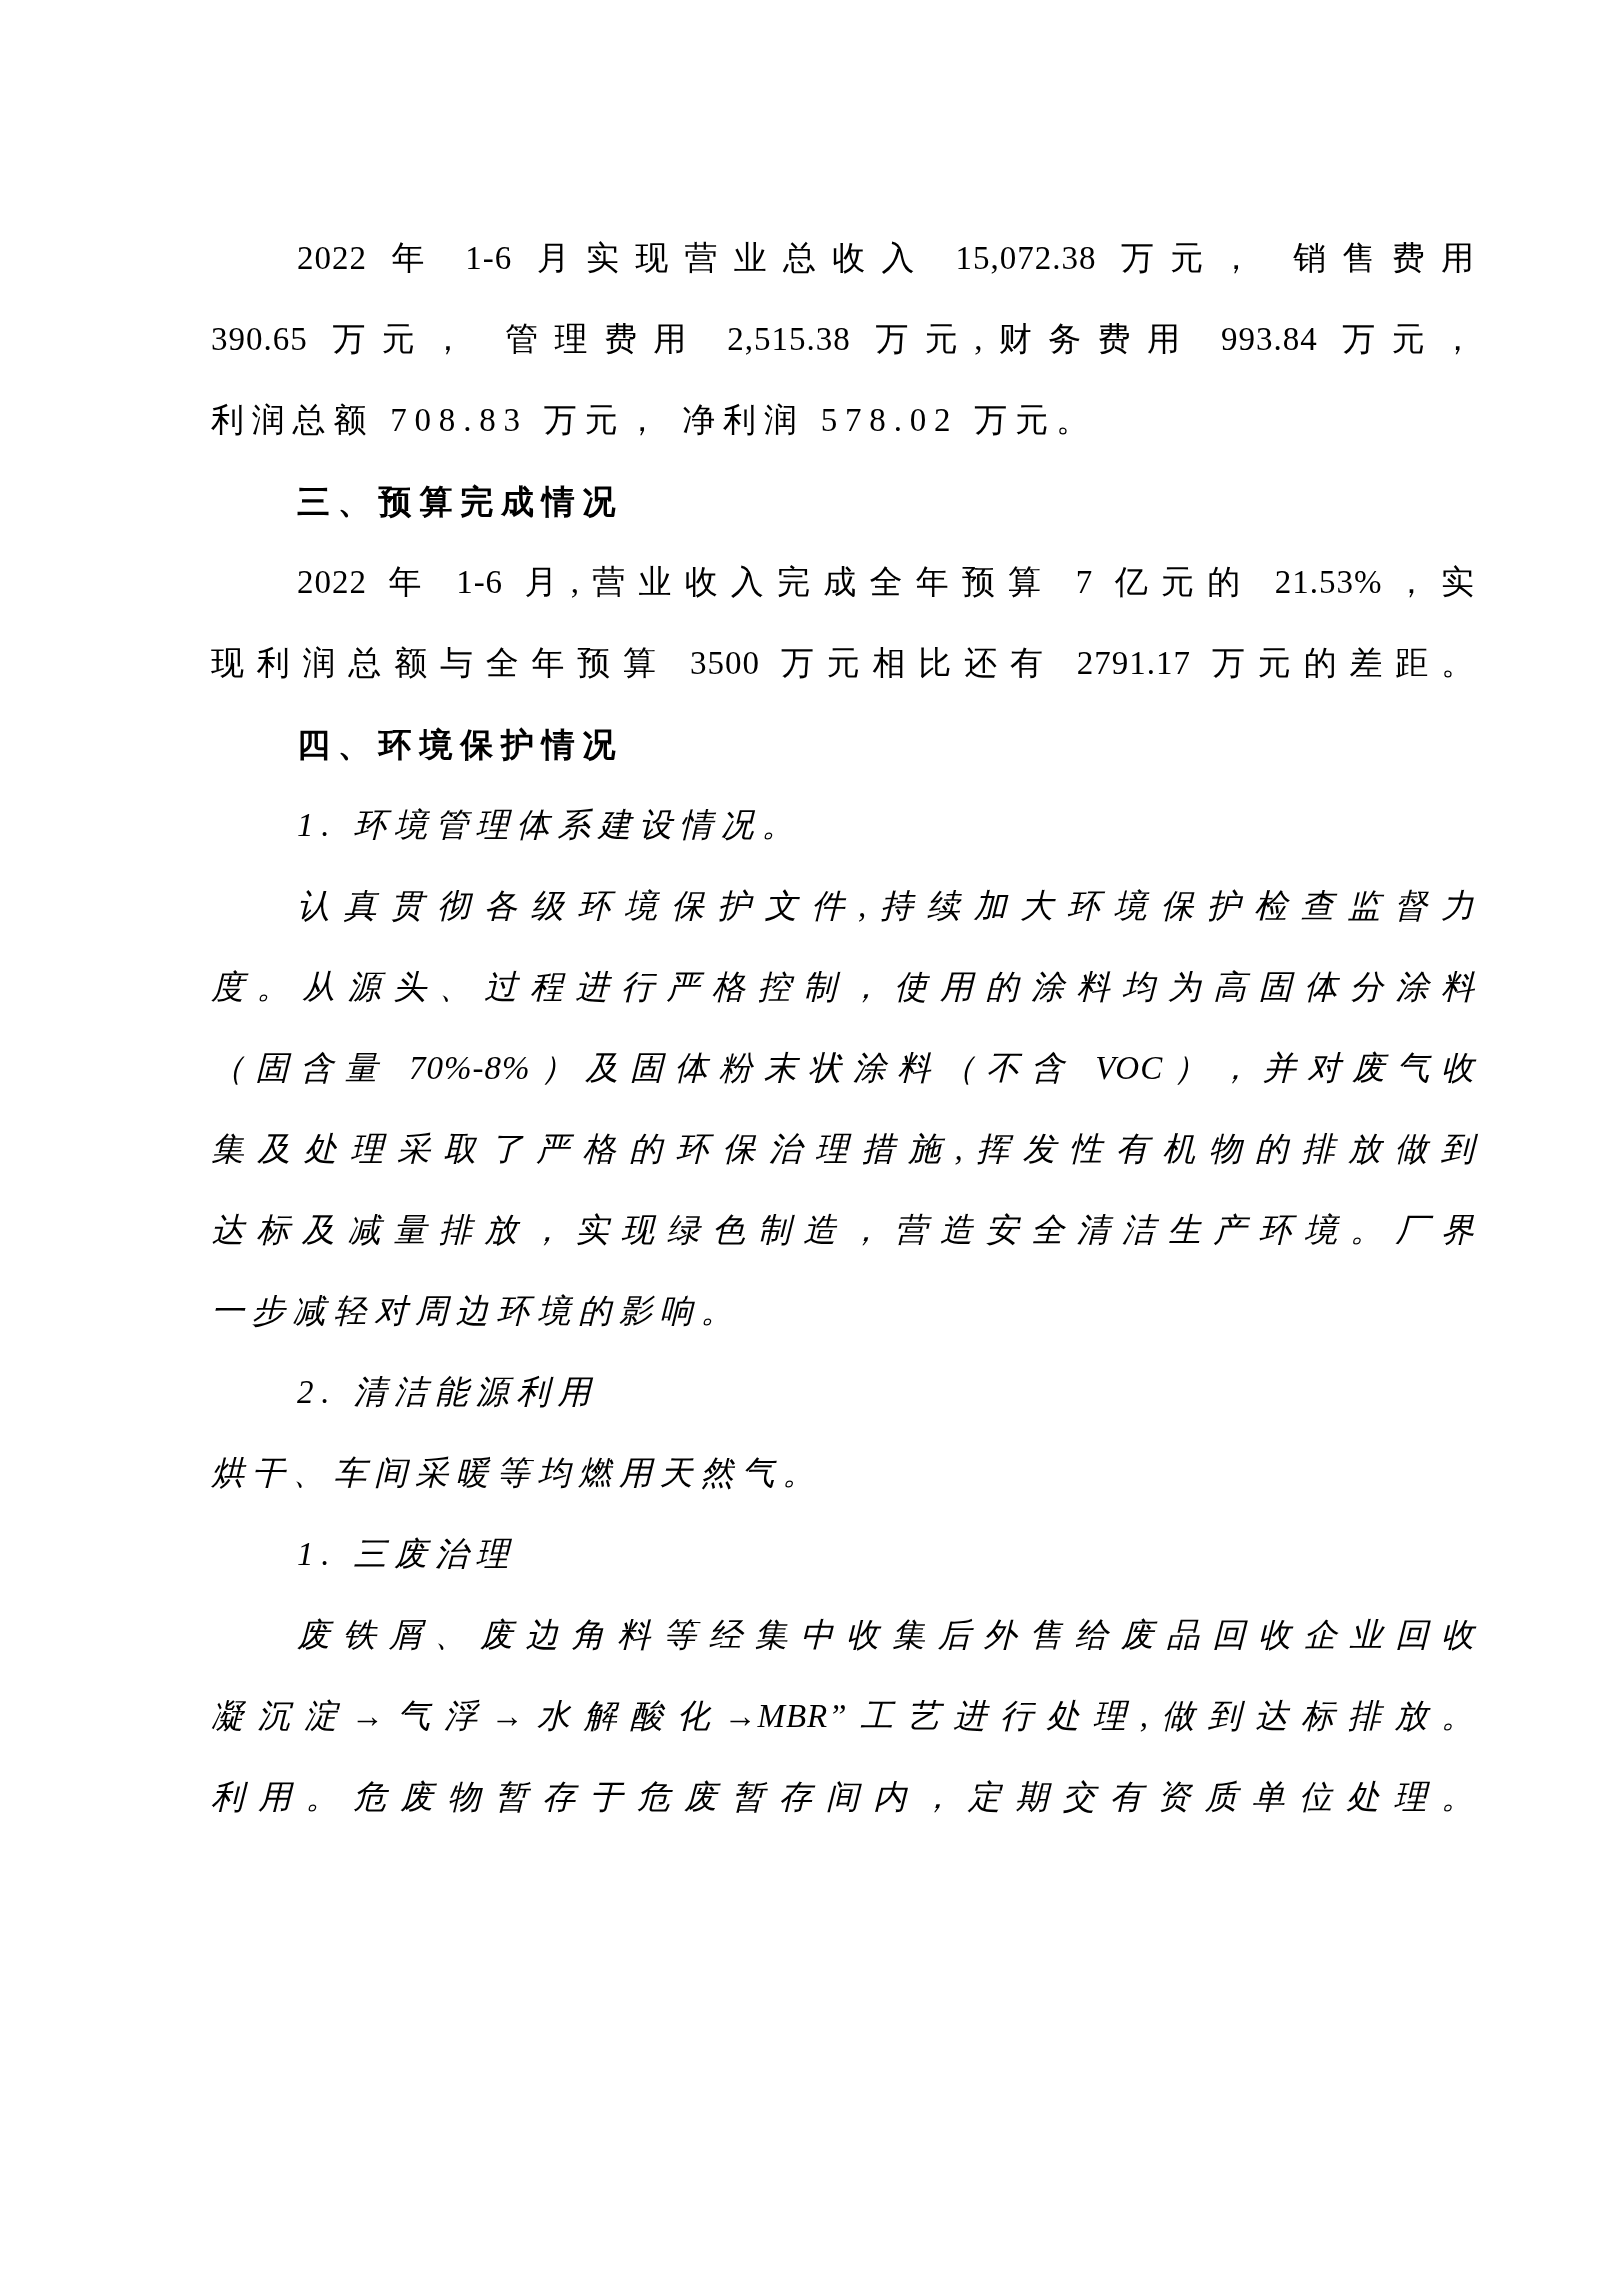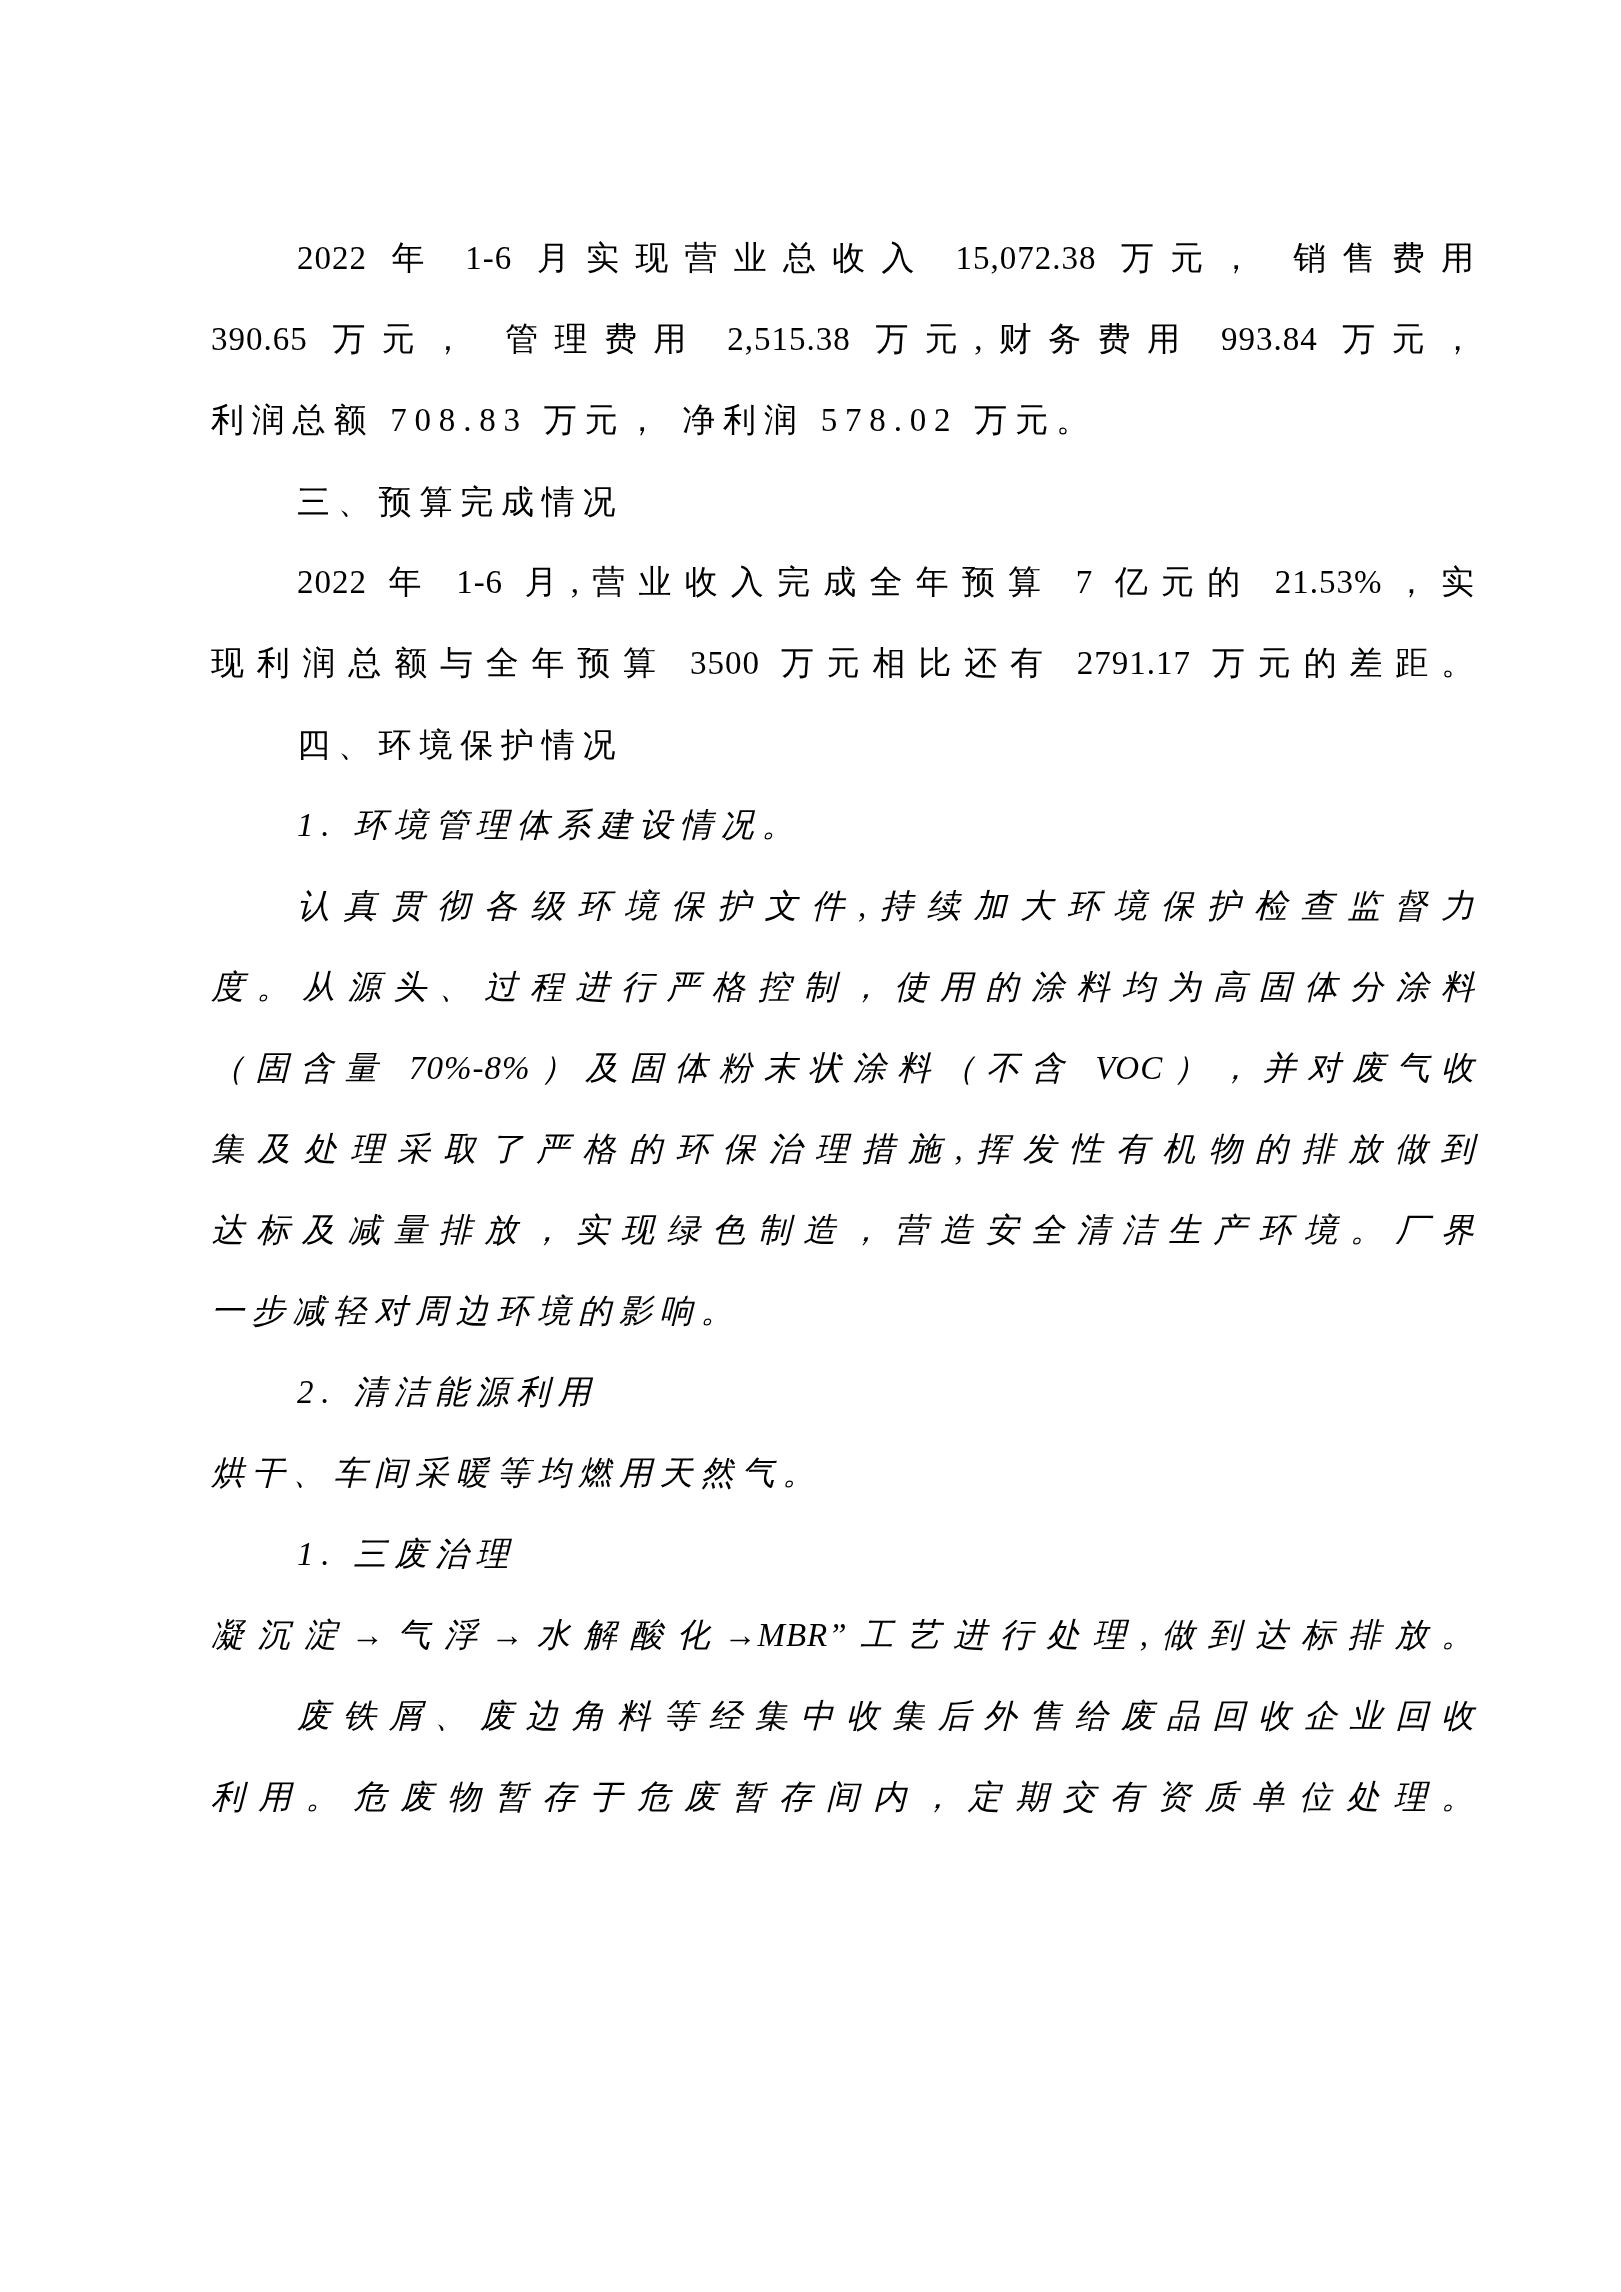--- a/index.html
+++ b/index.html
@@ -34,21 +34,21 @@
     text-align-last: justify;
     text-justify: inter-character;
   }
   
   .line.indent {
     padding-left: 86px;
   }
   
   .line.heading {
     font-family: "Liberation Sans", "DejaVu Sans", sans-serif;
-    font-weight: 400;
+    font-weight: 700;
     letter-spacing: 7.8px;
   }
   
   .line.kaiti {
     font-style: italic;
   }
 </style>
 </head>
 <body>
 
@@ -69,18 +69,18 @@
   <div class="line fill kaiti">度。从源头、过程进行严格控制，使用的涂料均为高固体分涂料</div>
   <div class="line fill kaiti">（固含量 70%-8%）及固体粉末状涂料（不含 VOC），并对废气收</div>
   <div class="line fill kaiti">集及处理采取了严格的环保治理措施,挥发性有机物的排放做到</div>
   <div class="line fill kaiti">达标及减量排放，实现绿色制造，营造安全清洁生产环境。厂界</div>
   <div class="line kaiti">一步减轻对周边环境的影响。</div>
 
   <div class="line indent kaiti">2. 清洁能源利用</div>
   <div class="line kaiti">烘干、车间采暖等均燃用天然气。</div>
 
   <div class="line indent kaiti">1. 三废治理</div>
+  <div class="line indent fill kaiti">废铁屑、废边角料等经集中收集后外售给废品回收企业回收</div>
   <div class="line fill kaiti">凝沉淀→气浮→水解酸化→MBR”工艺进行处理,做到达标排放。</div>
-  <div class="line indent fill kaiti">废铁屑、废边角料等经集中收集后外售给废品回收企业回收</div>
   <div class="line fill kaiti">利用。危废物暂存于危废暂存间内，定期交有资质单位处理。</div>
 
 </div>
 
 
 </body></html>

